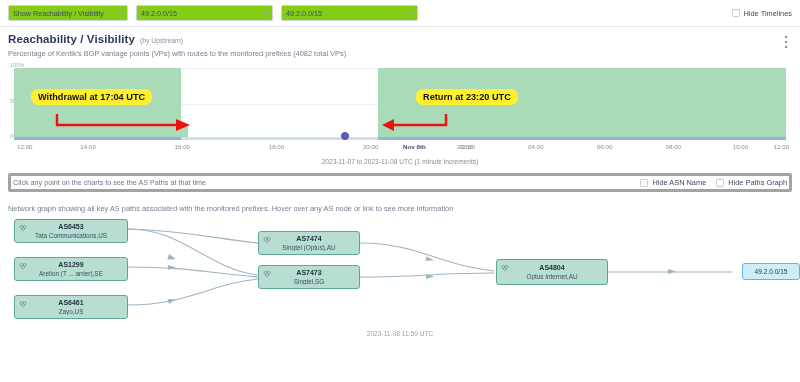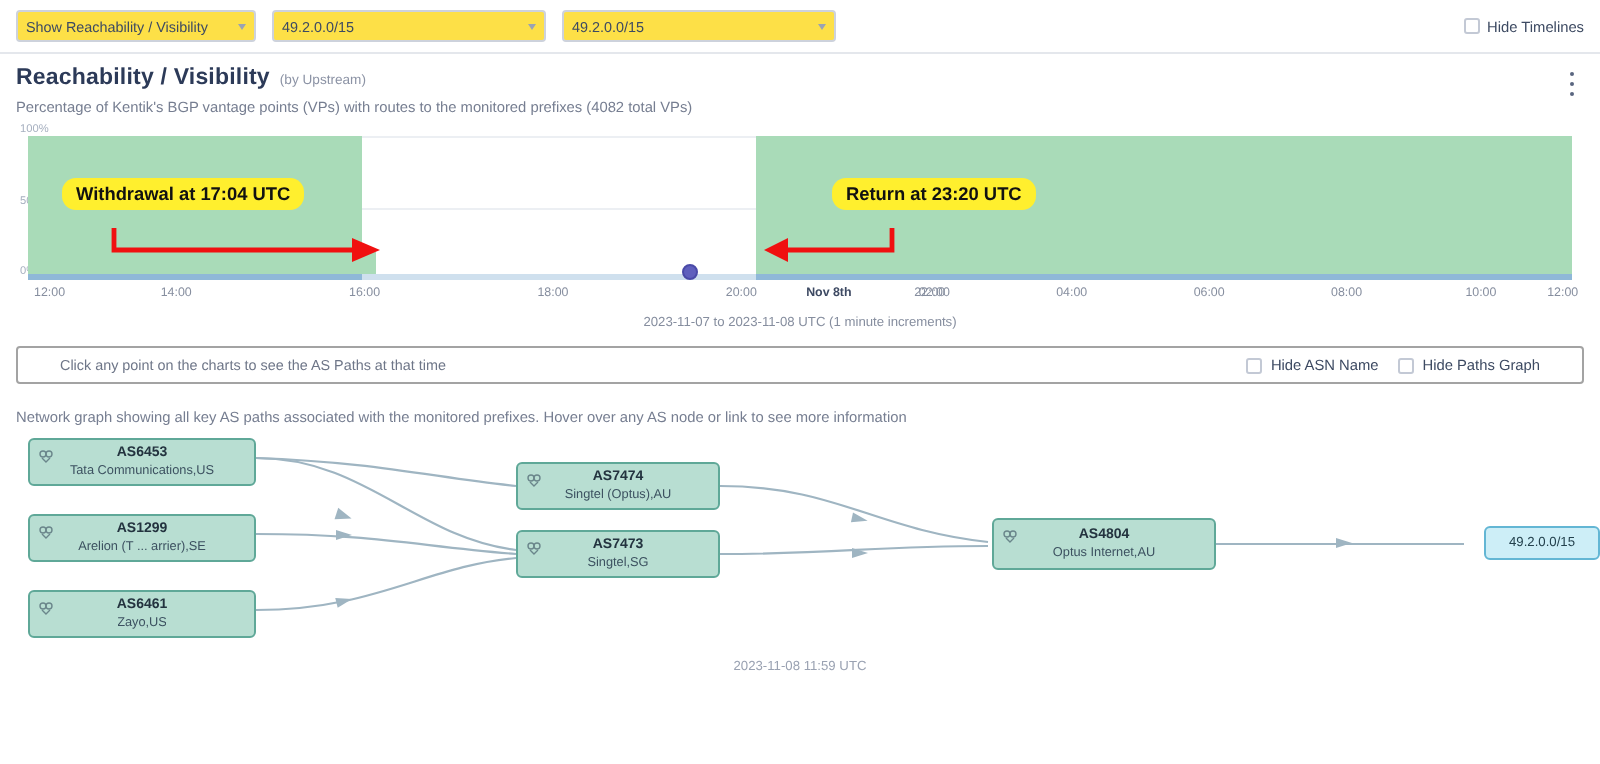--- a/index.html
+++ b/index.html
@@ -13,21 +13,21 @@
   }
 
   
   .toolbar{
     height:27px; border-bottom:1px solid #e4e7ec;
     display:flex; align-items:center; padding:0 8px; gap:8px;
     background:#fff;
   }
   .select{
     height:16px; border:1px solid #cdd2dc; border-radius:2px;
-    background:#fde047; display:flex; align-items:center;
+    background:#84cc16; display:flex; align-items:center;
     padding:0 4px; font-size:7.2px; color:#3d4a62;
     position:relative; cursor:pointer; white-space:nowrap;
   }
   .select .lbl{ flex:1; overflow:hidden; text-overflow:ellipsis; }
   .select .car{
     width:0;height:0;border-left:2.6px solid transparent;border-right:2.6px solid transparent;
     border-top:3.2px solid #9aa3b4; margin-left:6px;
   }
   .sel-1{ width:120px; }
   .sel-2{ width:137px; }
@@ -105,22 +105,22 @@
     position:absolute; font-size:6.2px; color:#868e9f; transform:translateX(-50%);
     white-space:nowrap; top:0;
   }
   .tick.bold{ font-weight:700; color:#3e4a63; }
   .range-cap{
     text-align:center; font-size:6.6px; color:#868e9f; margin-top:12px;
   }
 
   
   .hintbar{
-    margin:8px 8px 0 8px; height:19px; border:1px solid #a3a3a3; border-radius:2px;
-    display:flex; align-items:center; padding:0 21px; background:#fff;
+    margin:8px 8px 0 8px; height:19px; border:3px solid #a3a3a3; border-radius:2px;
+    display:flex; align-items:center; padding:0 2px; background:#fff;
   }
   .hint-txt{ font-size:7.2px; color:#6e7688; }
 
   
   .aspath{ padding:8px 8px 0 8px; }
   .as-ttl{ font-size:11.2px; font-weight:600; color:#2c3a58; }
   .as-desc{ font-size:7.4px; color:#767e91; margin-top:4px; }
 
   .graph{ position:relative; height:110px; margin-top:4px; }
   .graph svg{ position:absolute; inset:0; }

